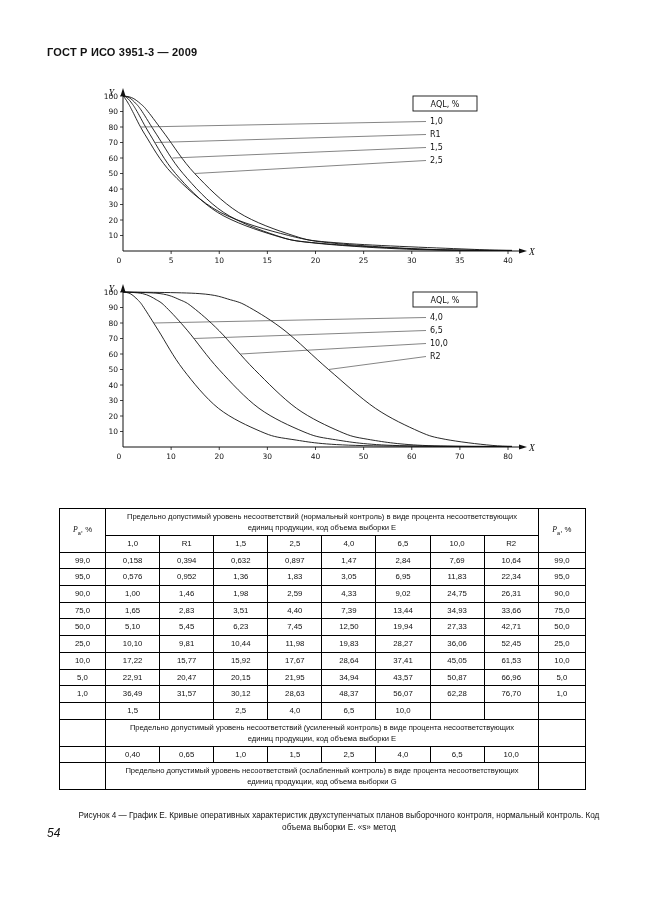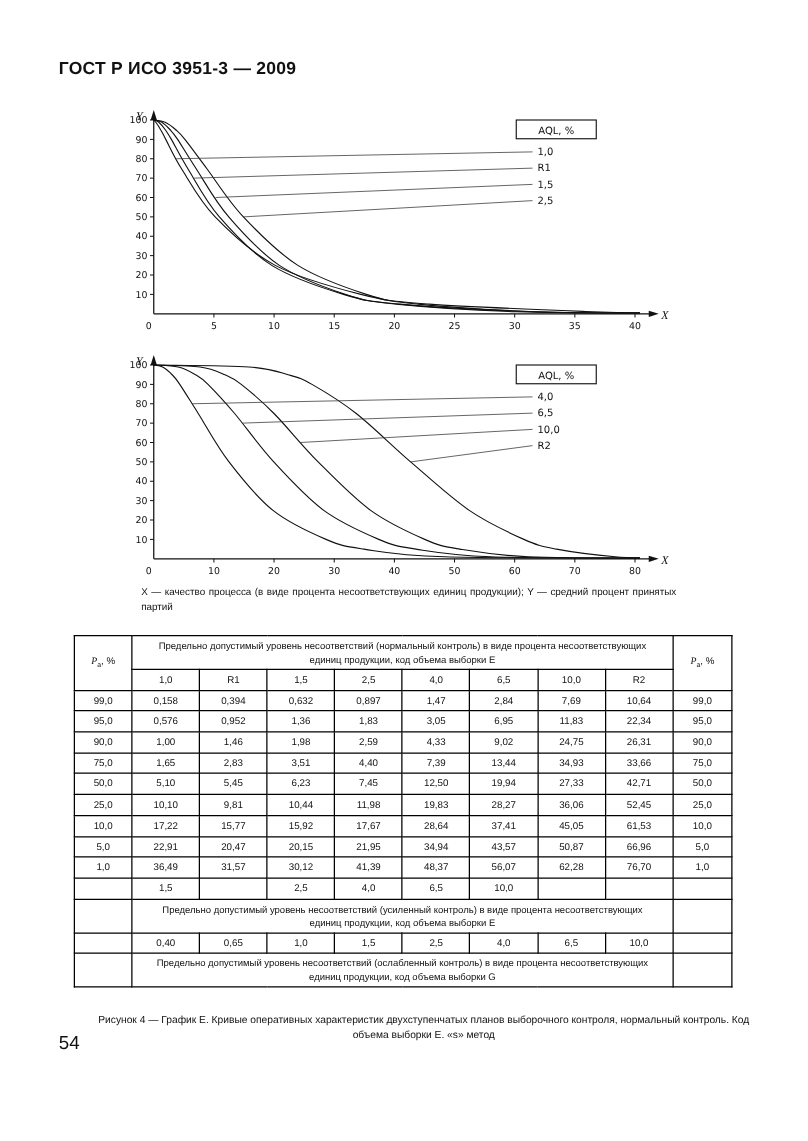--- a/index.html
+++ b/index.html
@@ -1,18 +1,18 @@
 <!DOCTYPE html>
 <html><head>
 <meta charset="utf-8">
 <style>
   html,body{margin:0;padding:0;background:#e8e8e8;}
   .page{position:relative;width:646px;height:913px;background:#ffffff;margin:0 auto;
         font-family:"Liberation Sans",sans-serif;color:#111;overflow:hidden;}
-  .doc-header{position:absolute;left:47px;top:46px;font-size:14px;font-weight:bold;letter-spacing:.2px;}
+  .doc-header{position:absolute;left:47px;top:46px;font-size:11px;font-weight:bold;letter-spacing:.2px;}
   figure.chart{position:absolute;margin:0;padding:0;}
   .chart1{left:73px;top:84px;}
   .chart2{left:73px;top:280px;}
   
   .ax{stroke:#111;stroke-width:1;}
   .tk{stroke:#111;stroke-width:0.8;}
   .ah{fill:#111;}
   .tlb{font:7.5px "DejaVu Sans",sans-serif;fill:#111;}
   .axlbl{font:italic 9.5px "Liberation Serif",serif;fill:#111;}
   .curve{fill:none;stroke:#111;stroke-width:0.9;}
@@ -23,21 +23,21 @@
              text-align:justify;margin:0;color:#111;}
   .oc-table{position:absolute;left:59px;top:508px;width:527px;border-collapse:collapse;
             table-layout:fixed;background:#fff;}
   .oc-table th,.oc-table td{border:1px solid #000;padding:2px 1px;text-align:center;
             vertical-align:middle;font-weight:normal;font-size:7.8px;line-height:1.5;color:#111;}
   .oc-table .sec-head{font-size:7.6px;padding:2px 10px;line-height:1.45;}
   .oc-table .pa-col i{font-family:"Liberation Serif",serif;}
   .oc-table sub{font-size:5.5px;}
   .figure-caption{position:absolute;left:53px;top:794px;width:540px;margin:16px;text-align:center;
                   font-size:8.2px;line-height:1.45;color:#111;}
-  .page-number{position:absolute;left:47px;top:826px;font-size:15px;}
+  .page-number{position:absolute;left:47px;top:826px;font-size:12px;font-style:italic;}
 </style>
 </head>
 <body>
 
 <div class="page">
 
   <div class="doc-header">ГОСТ Р ИСО 3951-3 — 2009</div>
 
   <figure class="chart chart1">
     <svg id="chart-0" width="470" height="192" viewBox="0 0 470 192">
@@ -170,21 +170,20 @@
         <text x="357" y="40" class="lgl">4,0</text>
         <line x1="120.93625" y1="58.5" x2="353" y2="50.5" class="leader"></line>
         <text x="357" y="53" class="lgl">6,5</text>
         <line x1="167.37687499999998" y1="74" x2="353" y2="63.5" class="leader"></line>
         <text x="357" y="66" class="lgl">10,0</text>
         <line x1="255.541875" y1="89.5" x2="353" y2="76.5" class="leader"></line>
         <text x="357" y="79" class="lgl">R2</text>
       </svg>
   </figure>
 
-  <p class="axis-note">X — качество процесса (в виде процента несоответствующих единиц продукции); Y — средний процент принятых партий</p>
 
   <table class="oc-table" id="oc-table">
       <colgroup>
         <col style="width: 46px;">
         <col style="width: 54px;">
         <col style="width: 54px;">
         <col style="width: 54px;">
         <col style="width: 54px;">
         <col style="width: 54px;">
         <col style="width: 54px;">
@@ -304,21 +303,21 @@
           <td>43,57</td>
           <td>50,87</td>
           <td>66,96</td>
           <td>5,0</td>
         </tr>
         <tr>
           <td>1,0</td>
           <td>36,49</td>
           <td>31,57</td>
           <td>30,12</td>
-          <td>41,39</td>
+          <td>28,63</td>
           <td>48,37</td>
           <td>56,07</td>
           <td>62,28</td>
           <td>76,70</td>
           <td>1,0</td>
         </tr>
         <tr>
           <td></td>
           <td>1,5</td>
           <td></td>

